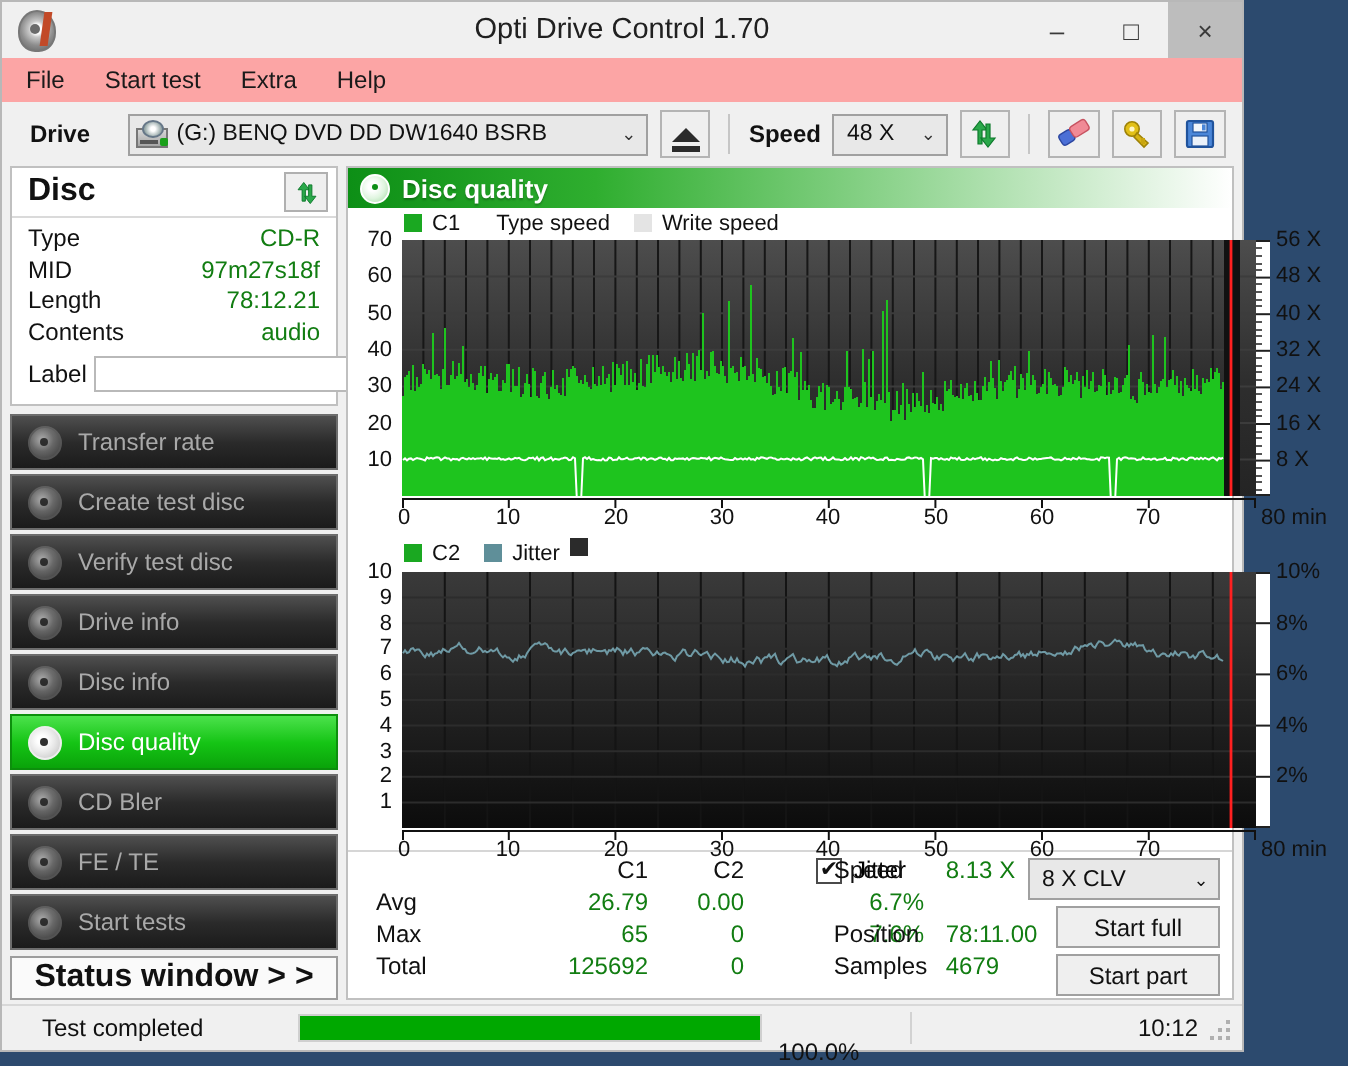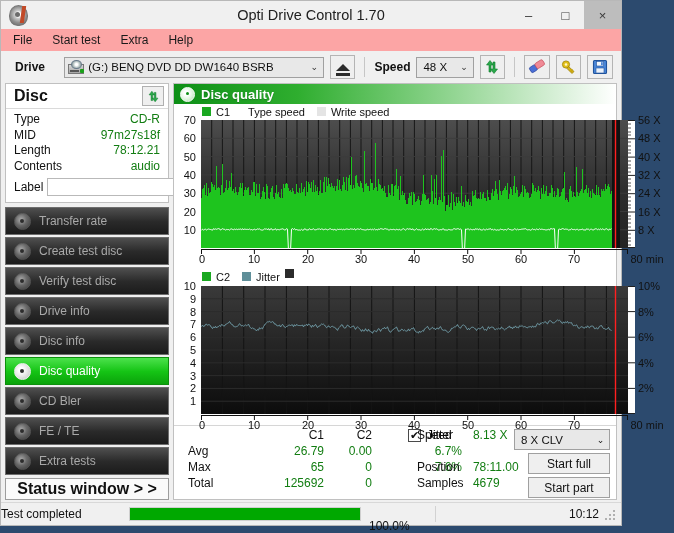--- a/index.html
+++ b/index.html
@@ -167,21 +167,21 @@
   .chk{width:13px;height:13px;border:1px solid #4a4a4a;background:#fff;display:flex;align-items:center;justify-content:center;font-size:11px;color:#111;box-sizing:border-box;line-height:1;}
   .stats-mid{width:128px;position:relative;font-size:12px;padding-left:6px;box-sizing:border-box;}
   .stats-right{flex:1;display:flex;flex-direction:column;align-items:flex-end;gap:3px;padding-top:1px;}
   .clv-combo{width:96px;height:21px;background:#e8e8e8;border:1px solid #a0a0a0;display:flex;align-items:center;padding-left:6px;font-size:11.5px;color:#111;box-sizing:border-box;}
   .act-btn{width:82px;height:21px;background:#efefef;border:1px solid #a0a0a0;display:flex;align-items:center;justify-content:center;font-size:12px;color:#111;box-sizing:border-box;}
   
   .statusbar{
     height:22px;min-height:22px;display:flex;align-items:center;
     border-top:1px solid #d8d8d8;background:#f0f0f0;font-size:12px;color:#111;
   }
-  .sb-text{padding-left:0;width:128px;}
+  .sb-text{padding-left:20px;width:128px;}
   .sb-prog{width:232px;height:14px;border:1px solid #cfcfcf;background:#fff;box-sizing:border-box;}
   .sb-prog .fill{height:100%;background:#00a800;}
   .sb-pct{padding-left:8px;width:66px;margin-top:24px;}
   .sb-div{width:1px;height:16px;background:#d2d2d2;}
   .sb-time{margin-left:auto;padding-right:22px;}
   .grip{position:absolute;right:4px;bottom:3px;width:12px;height:12px;}
   .grip i{position:absolute;width:2px;height:2px;background:#b0b0b0;}
 </style>
 </head>
 <body>
@@ -329,21 +329,21 @@
         <div class="navitem">
           <span class="nav-ico"></span>
           <span>CD Bler</span>
         </div>
         <div class="navitem">
           <span class="nav-ico"></span>
           <span>FE / TE</span>
         </div>
         <div class="navitem">
           <span class="nav-ico"></span>
-          <span>Extra tests</span>
+          <span>Start tests</span>
         </div>
       </div>
       <div class="nav-spacer"></div>
       <div class="statusbtn">Status window &gt; &gt;</div>
     </div>
 
     <div class="right">
       <div class="panel-head">
         <span class="ph-ico"></span>
         <span class="panel-title">Disc quality</span>

